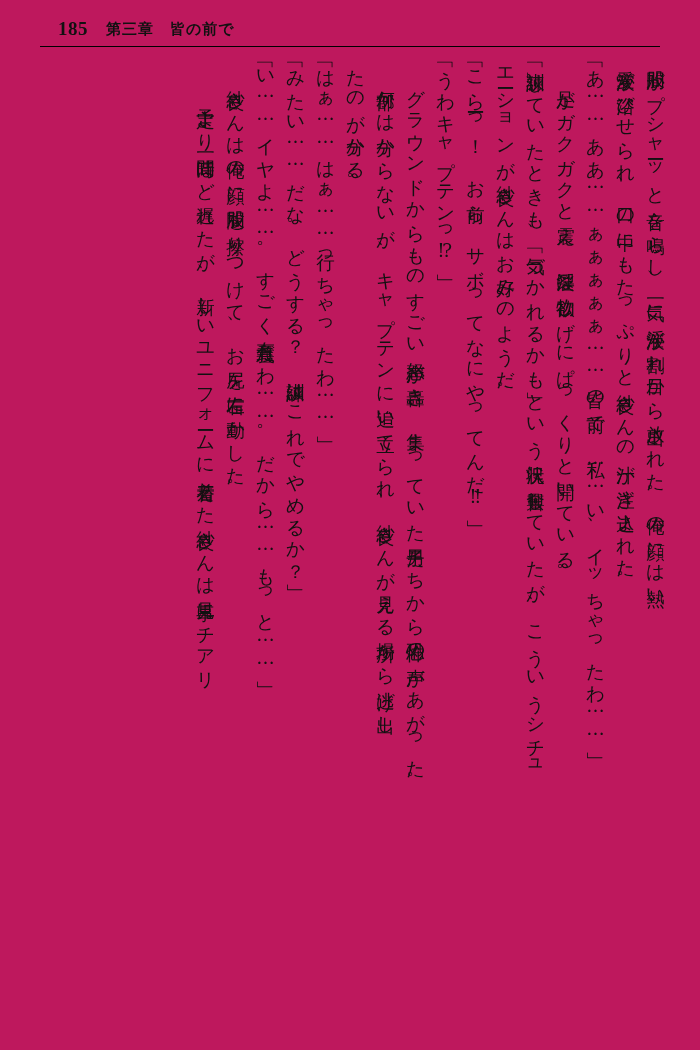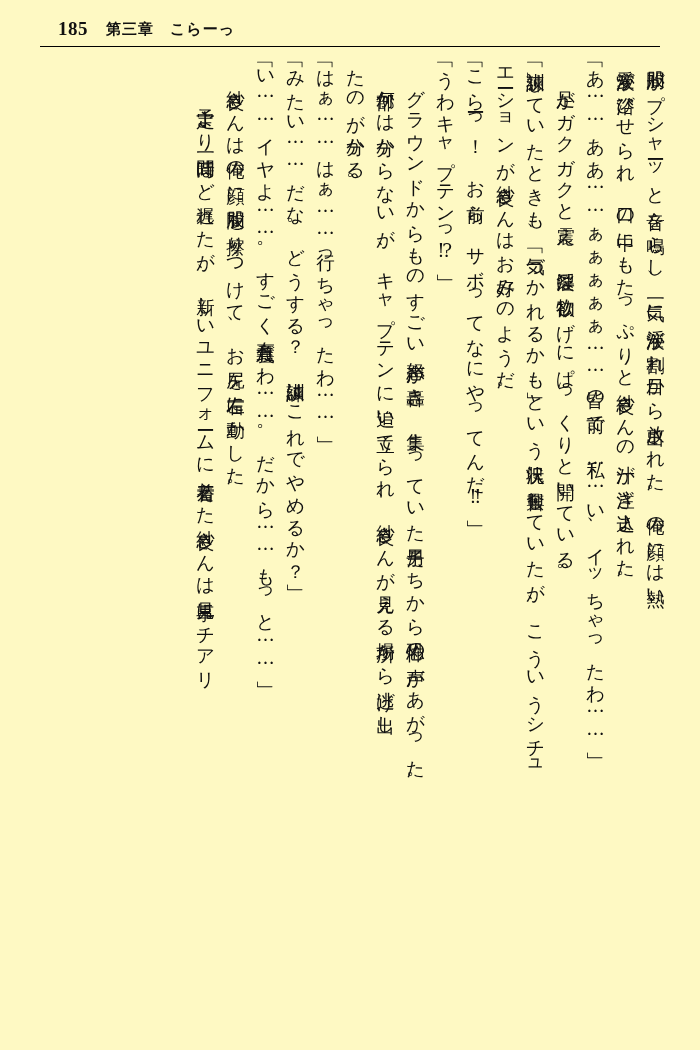--- a/index.html
+++ b/index.html
@@ -13,21 +13,21 @@
     font-family: "Liberation Serif", "DejaVu Serif", serif;
     color: #000000;
     overflow: hidden;
   }
 
   .page {
     position: relative;
     width: 700px;
     height: 1050px;
     box-sizing: border-box;
-    background: #fef9c3;
+    background: #be185d;
   }
 
   
   .header {
     position: absolute;
     top: 12px;
     left: 0;
     width: 700px;
     height: 34px;
     display: flex;
@@ -91,21 +91,21 @@
     padding-top: 18px;
   }
 </style>
 </head>
 <body>
 
 <div class="page">
 
   <div class="header">
     <div class="page-number">185</div>
-    <div class="chapter-title">第三章　こらーっ</div>
+    <div class="chapter-title">第三章　皆の前で</div>
   </div>
 
   <div class="header-rule"></div>
 
   <div class="body-text">
     <div class="column">股間がプシャーッと音を鳴らし、一気に淫液が割れ目から放出された。俺の顔には熱い</div>
     <div class="column">愛液が浴びせられ、口の中にもたっぷりと紗良さんの汁が注ぎ込まれた。</div>
     <div class="column">「あ……ああ……ぁぁぁぁぁ……皆の前で、私……い、イッちゃったわ……」</div>
     <div class="column">　足がガクガクと震え、淫裂は物欲しげにぱっくりと開いている。</div>
     <div class="column">「訓練」していたときも、「気づかれるかも」という状況に興奮していたが、こういうシチュ</div>

